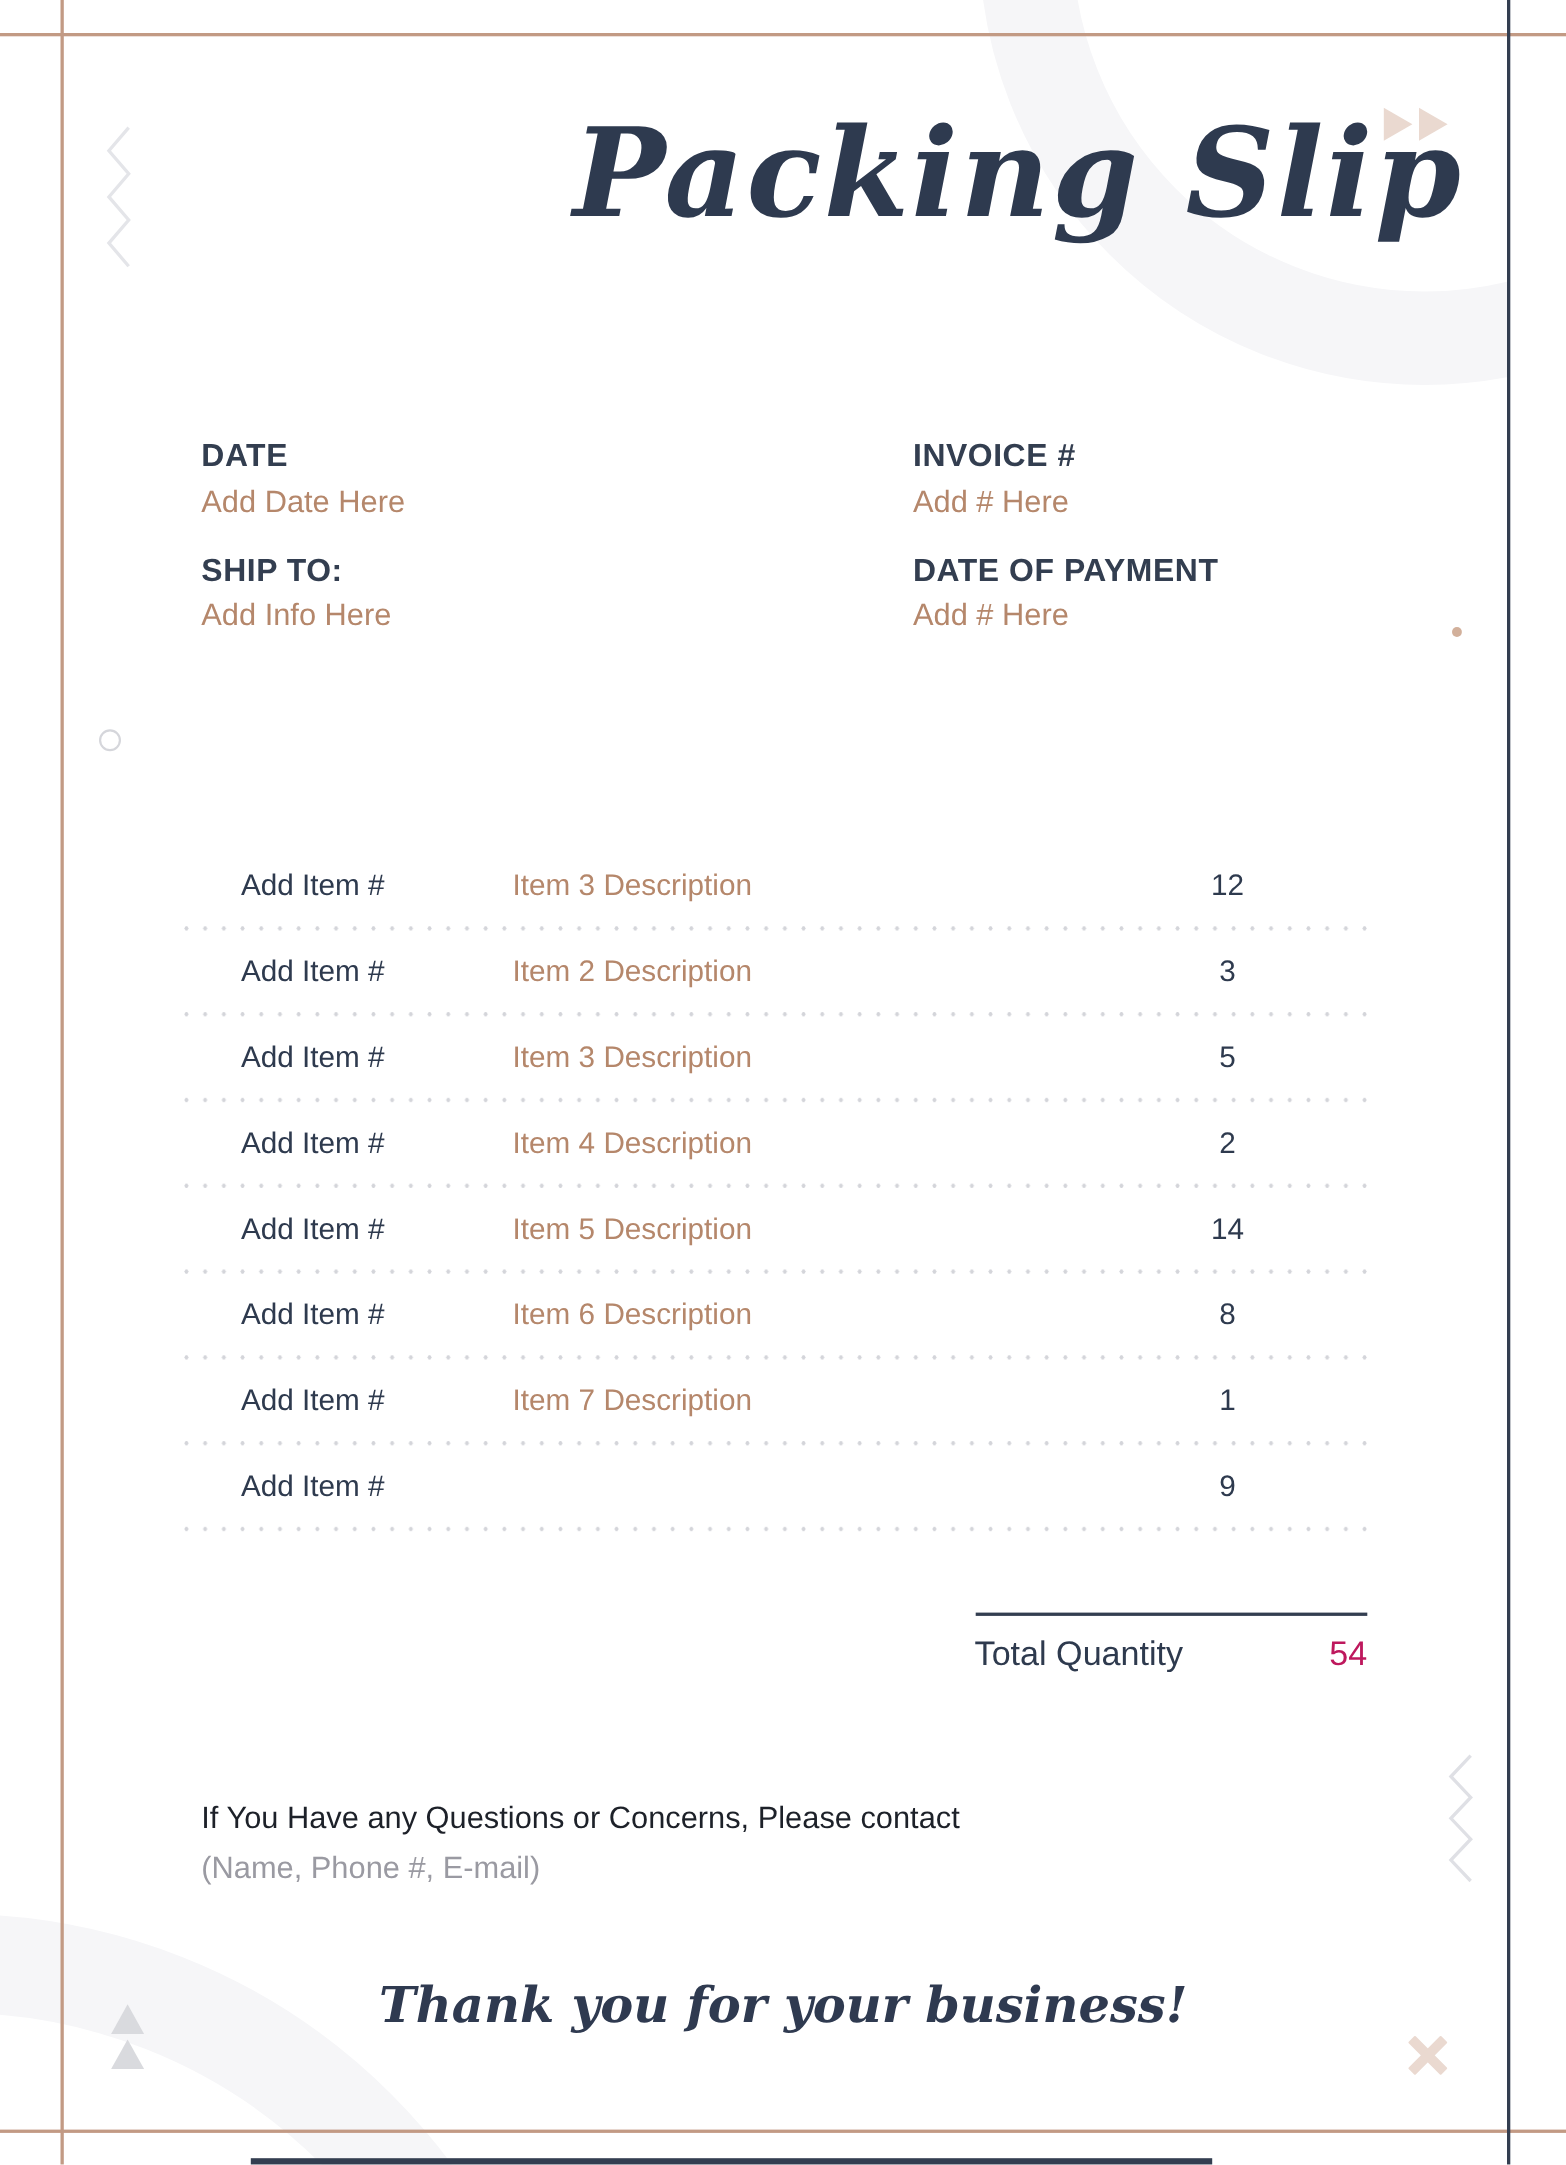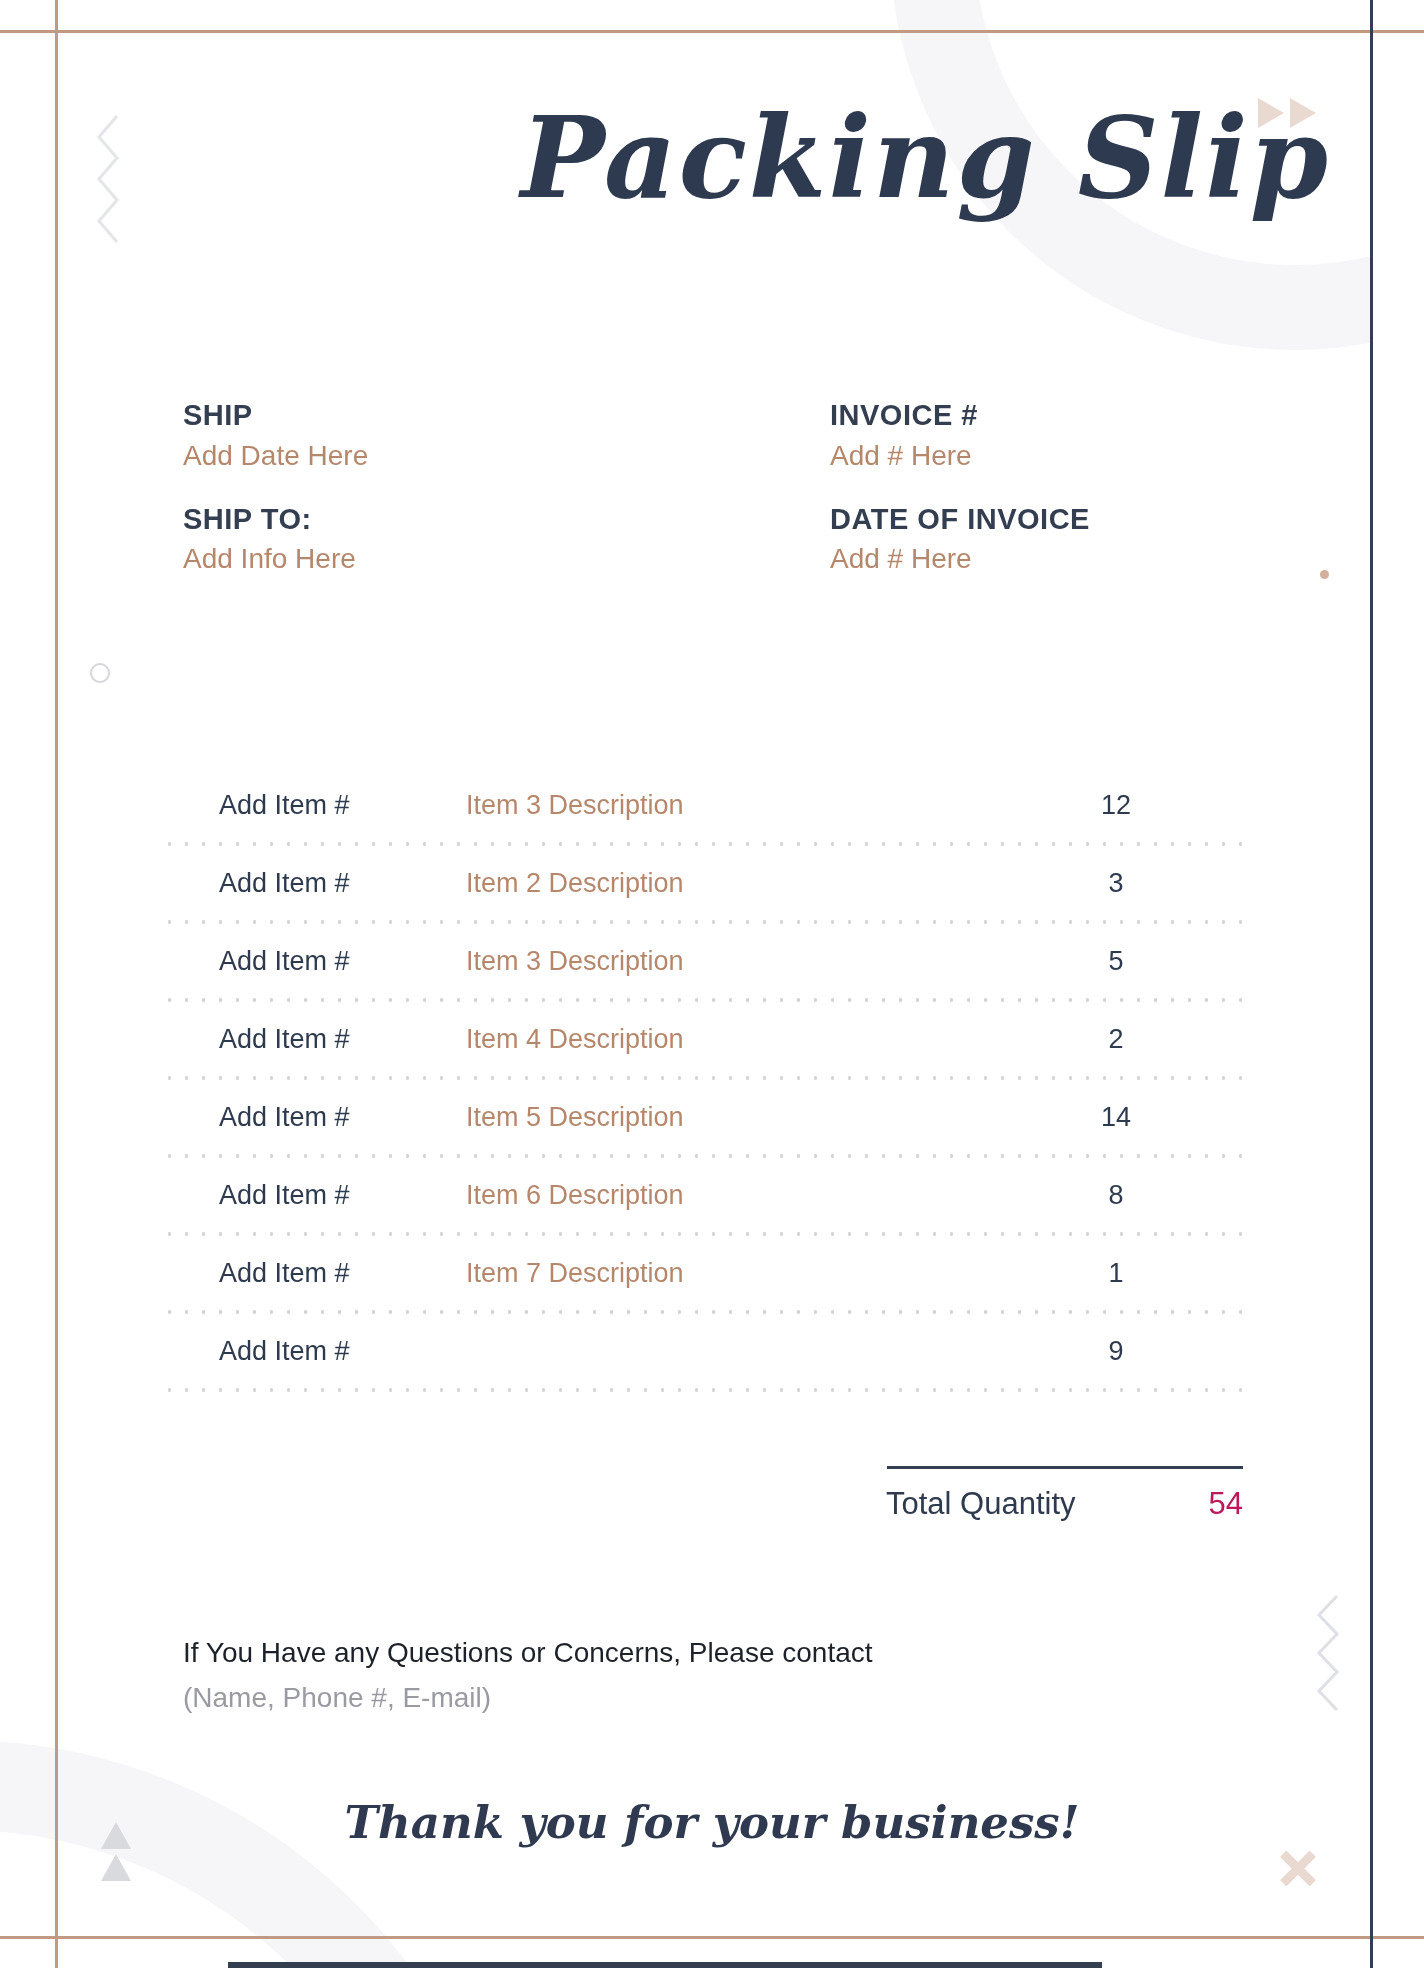--- a/index.html
+++ b/index.html
@@ -102,27 +102,27 @@
   <div class="tri-right ff-2"></div>
   <div class="tri-up tu-1"></div>
   <div class="tri-up tu-2"></div>
   <div class="x-icon">
       <span></span>
       <span></span>
     </div>
 
   <div class="title">Packing Slip</div>
 
-  <div class="meta-label pos-l row1-label">SHIP</div>
+  <div class="meta-label pos-l row1-label">DATE</div>
   <div class="meta-value pos-l row1-value">Add Date Here</div>
   <div class="meta-label pos-r row1-label">INVOICE #</div>
   <div class="meta-value pos-r row1-value">Add # Here</div>
   <div class="meta-label pos-l row2-label">SHIP TO:</div>
   <div class="meta-value pos-l row2-value">Add Info Here</div>
-  <div class="meta-label pos-r row2-label">DATE OF INVOICE</div>
+  <div class="meta-label pos-r row2-label">DATE OF PAYMENT</div>
   <div class="meta-value pos-r row2-value">Add # Here</div>
 
   <div class="tbody">
       <div class="trow">
         <span class="cell-item">Add Item #</span>
         <span class="cell-description">Item 3 Description</span>
         <span class="cell-quantity">12</span>
       </div>
       <div class="trow">
         <span class="cell-item">Add Item #</span>

